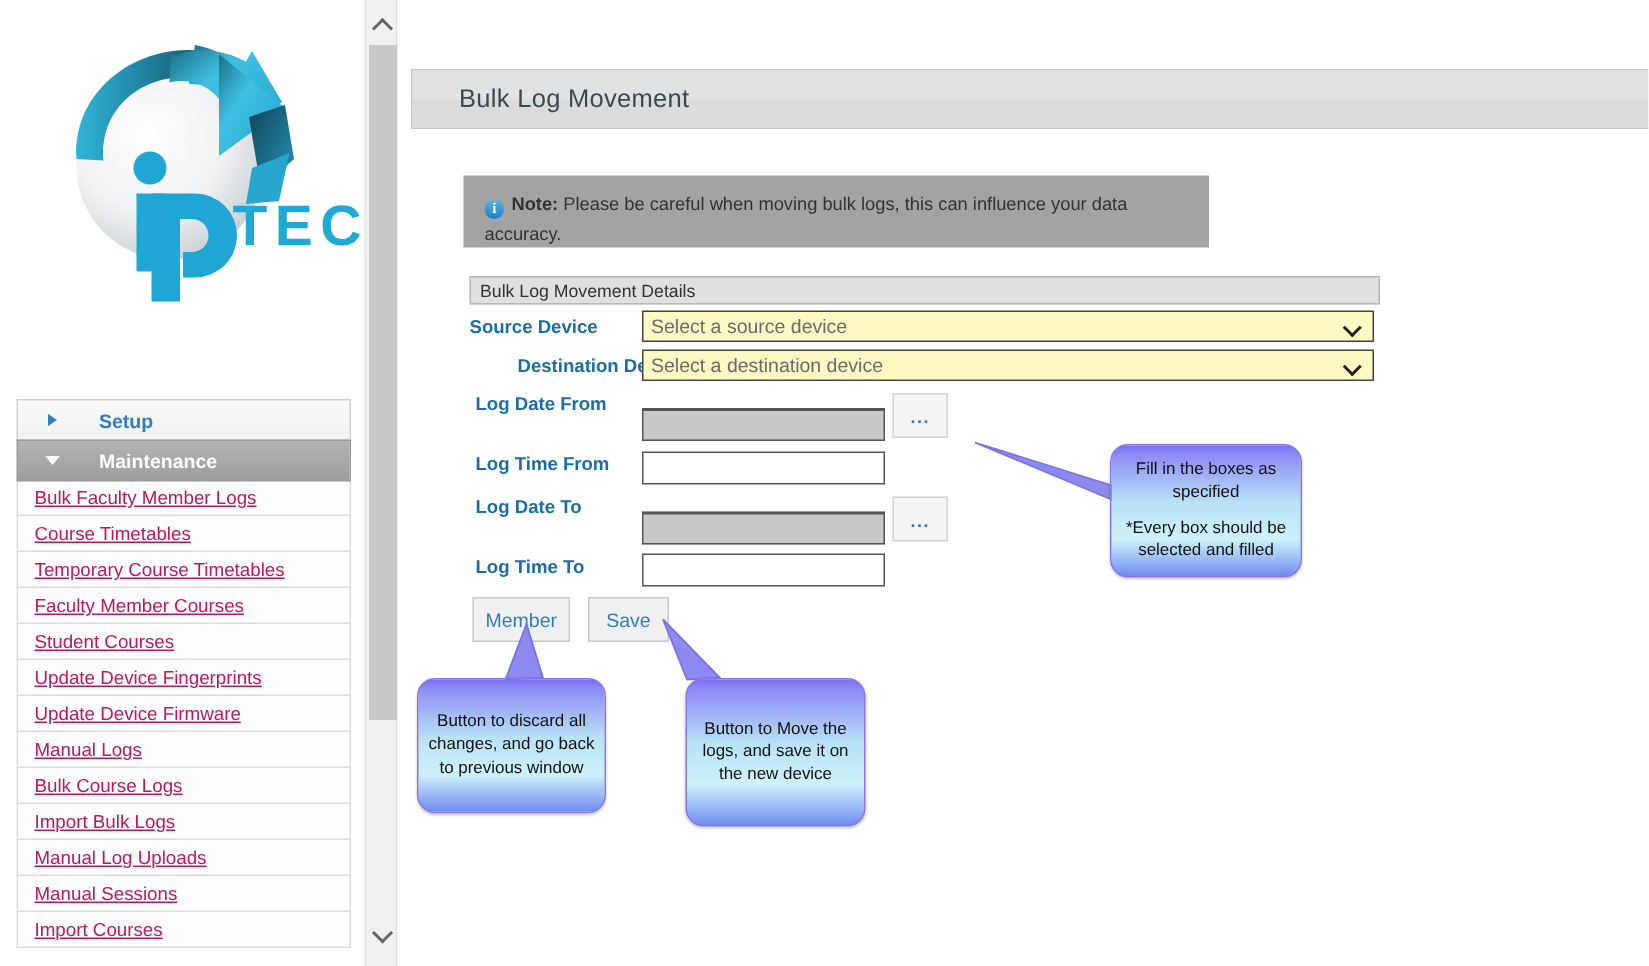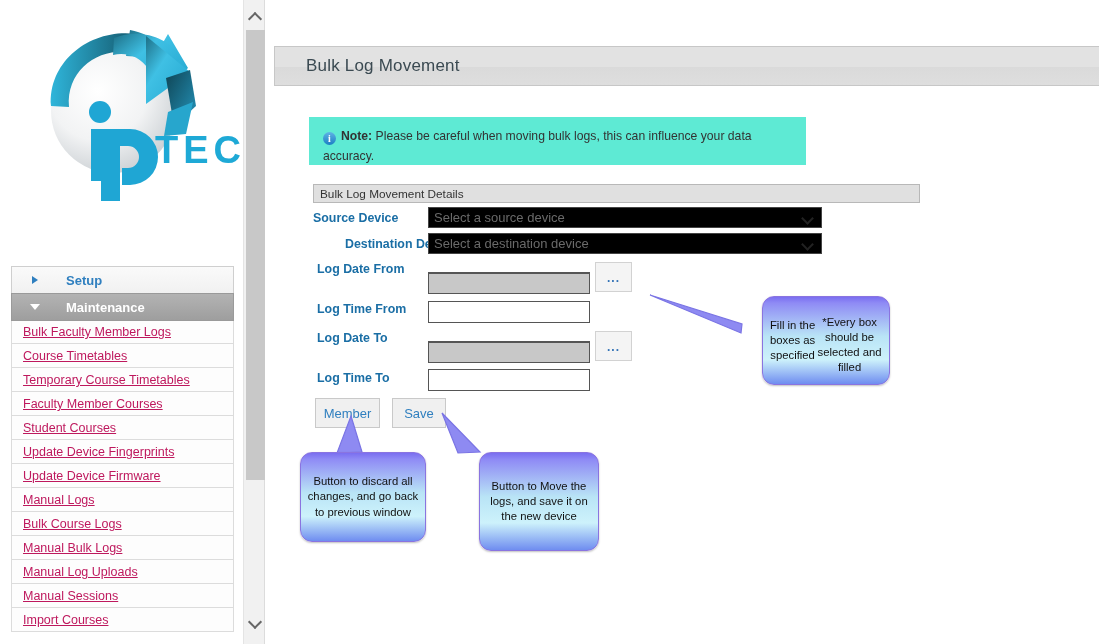--- a/index.html
+++ b/index.html
@@ -103,21 +103,21 @@
   }
   #page-title {
     position: absolute; left: 31px; top: 9px;
     font-size: 17px; color: #3b4a52; font-weight: normal;
     letter-spacing: .2px;
   }
 
   
   #note-box {
     position: absolute; left: 44px; top: 117px; width: 497px; height: 48px;
-    background: #5eead4;
+    background: #a3a3a3;
     padding: 9px 12px 0 14px;
     font-size: 12.2px; color: #333; line-height: 1.65;
   }
   #note-icon {
     display: inline-block; width: 13px; height: 13px; border-radius: 50%;
     background: linear-gradient(to bottom,#5fb3e5,#1b7fc4);
     color: #fff; font-size: 10px; font-weight: bold; line-height: 13px;
     text-align: center; font-family: "Liberation Serif", serif;
     vertical-align: -2px; margin-right: 5px;
   }
@@ -128,22 +128,22 @@
     position: absolute; left: 48px; top: 184px; width: 607px; height: 19px;
     background: #e0e0e0; border: 1px solid #b8b8b8;
     font-size: 11.8px; color: #333; padding: 2px 0 0 6px;
   }
 
   
   .lbl {
     position: absolute; color: #1a6ea5; font-weight: bold; font-size: 12.4px;
   }
   .sel {
-    position: absolute; height: 21px; width: 394px;
-    border: 1px solid #444; background: #000000;
+    position: absolute; height: 21px; width: 488px;
+    border: 1px solid #444; background: #fef9c3;
     font-size: 13px; color: #6a6a6a;
     padding-left: 5px; line-height: 19px;
   }
   .sel .caret {
     position: absolute; right: 7px; top: 6px; width: 11px; height: 7px;
   }
   .sel .caret::before {
     content:""; position:absolute; left:0; top:0; width:7px; height:7px;
     border-left: 2.2px solid #222; border-top: 2.2px solid #222;
     transform: rotate(-135deg);
@@ -171,24 +171,23 @@
   }
 
   
   .callout {
     position: absolute;
     border-radius: 12px;
     border: 1.5px solid #8a74e0;
     background: linear-gradient(to bottom, #7a6ef0 0%, #8f8bf5 7%, #b9e4f6 45%, #cdf2fb 72%, #6f8df0 100%);
     color: #111; font-size: 11.3px; text-align: center;
     line-height: 1.35;
-    display: flex; flex-direction: row; align-items: center; justify-content: center;
+    display: flex; flex-direction: column; align-items: center; justify-content: center;
     padding: 4px 6px;
     box-shadow: 0 1px 2px rgba(0,0,0,.25);
-    margin-left: 22px;
   }
   .callout p { margin: 0; }
   .callout p + p { margin-top: 9px; }
   .tail { position: absolute; }
 
   .link-underline { text-decoration: underline; }
 </style>
 </head>
 <body>
 
@@ -264,21 +263,21 @@
         <a class="link-underline">Student Courses</a></div>
       <div class="menu-item">
         <a class="link-underline">Update Device Fingerprints</a></div>
       <div class="menu-item">
         <a class="link-underline">Update Device Firmware</a></div>
       <div class="menu-item">
         <a class="link-underline">Manual Logs</a></div>
       <div class="menu-item">
         <a class="link-underline">Bulk Course Logs</a></div>
       <div class="menu-item">
-        <a class="link-underline">Manual Bulk Logs</a></div>
+        <a class="link-underline">Import Bulk Logs</a></div>
       <div class="menu-item">
         <a class="link-underline">Manual Log Uploads</a></div>
       <div class="menu-item">
         <a class="link-underline">Manual Sessions</a></div>
       <div class="menu-item">
         <a class="link-underline">Import Courses</a></div>
     </div>
   </div>
 
   <div id="vscroll">

